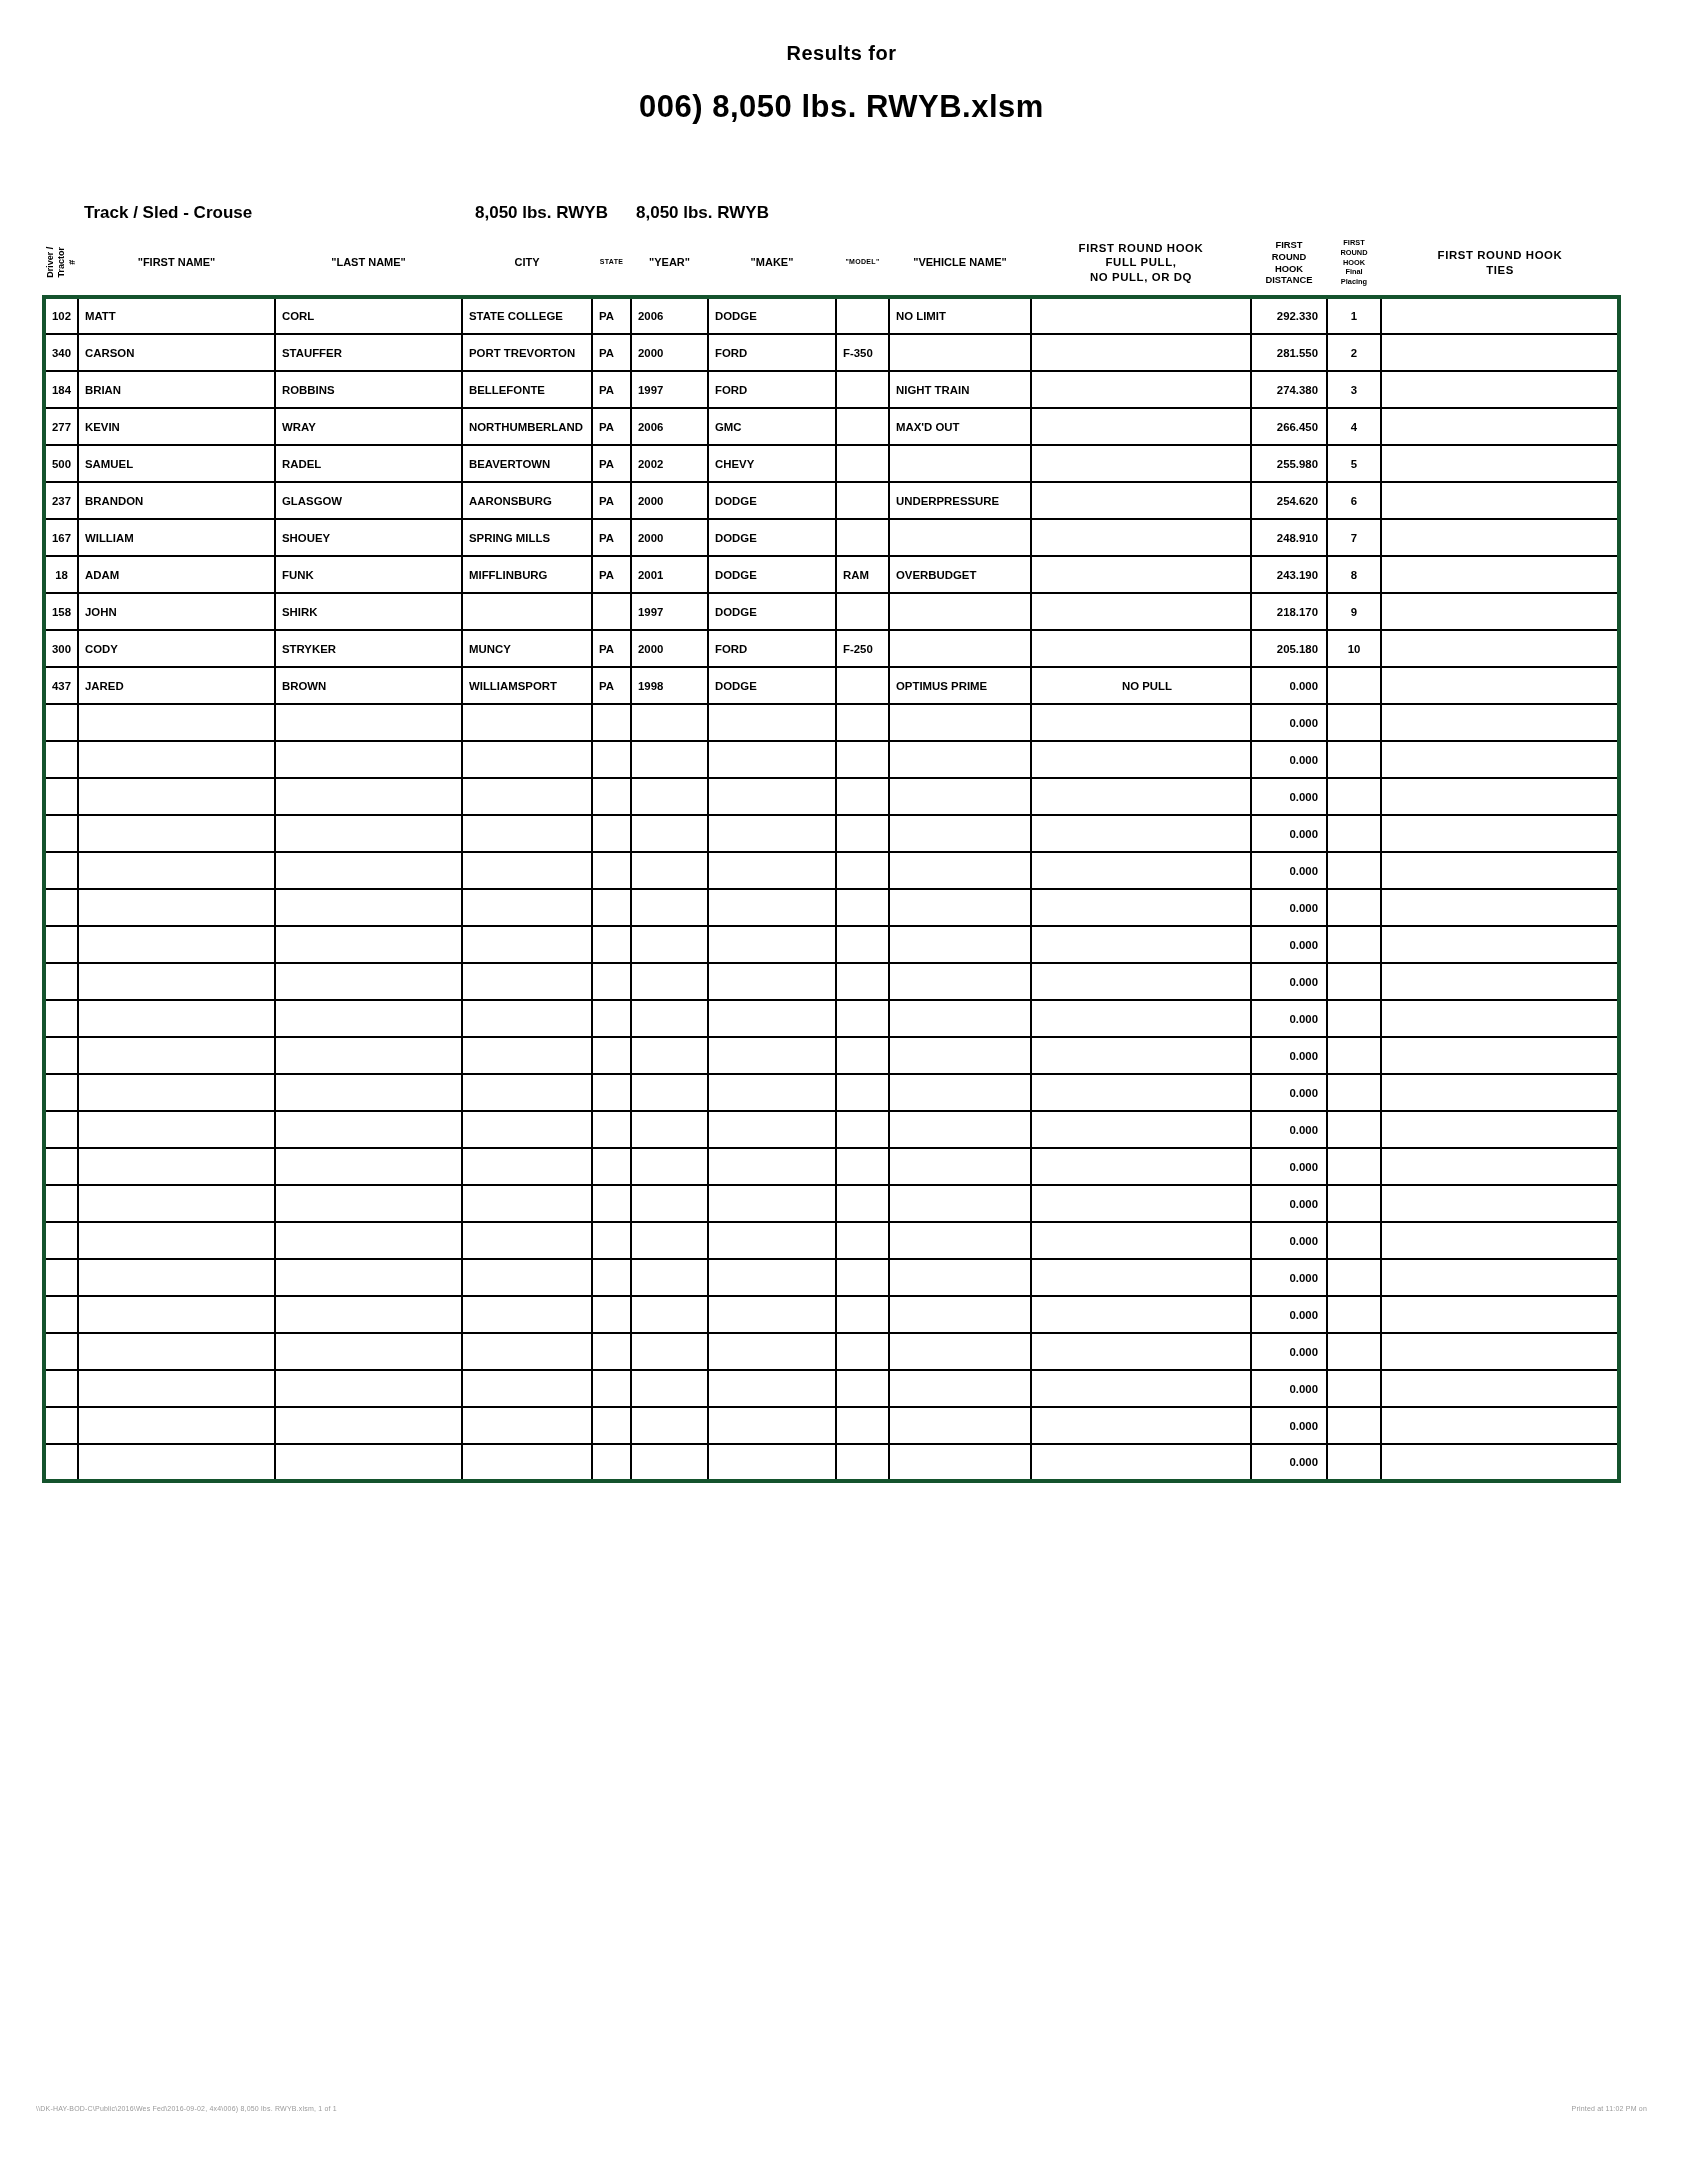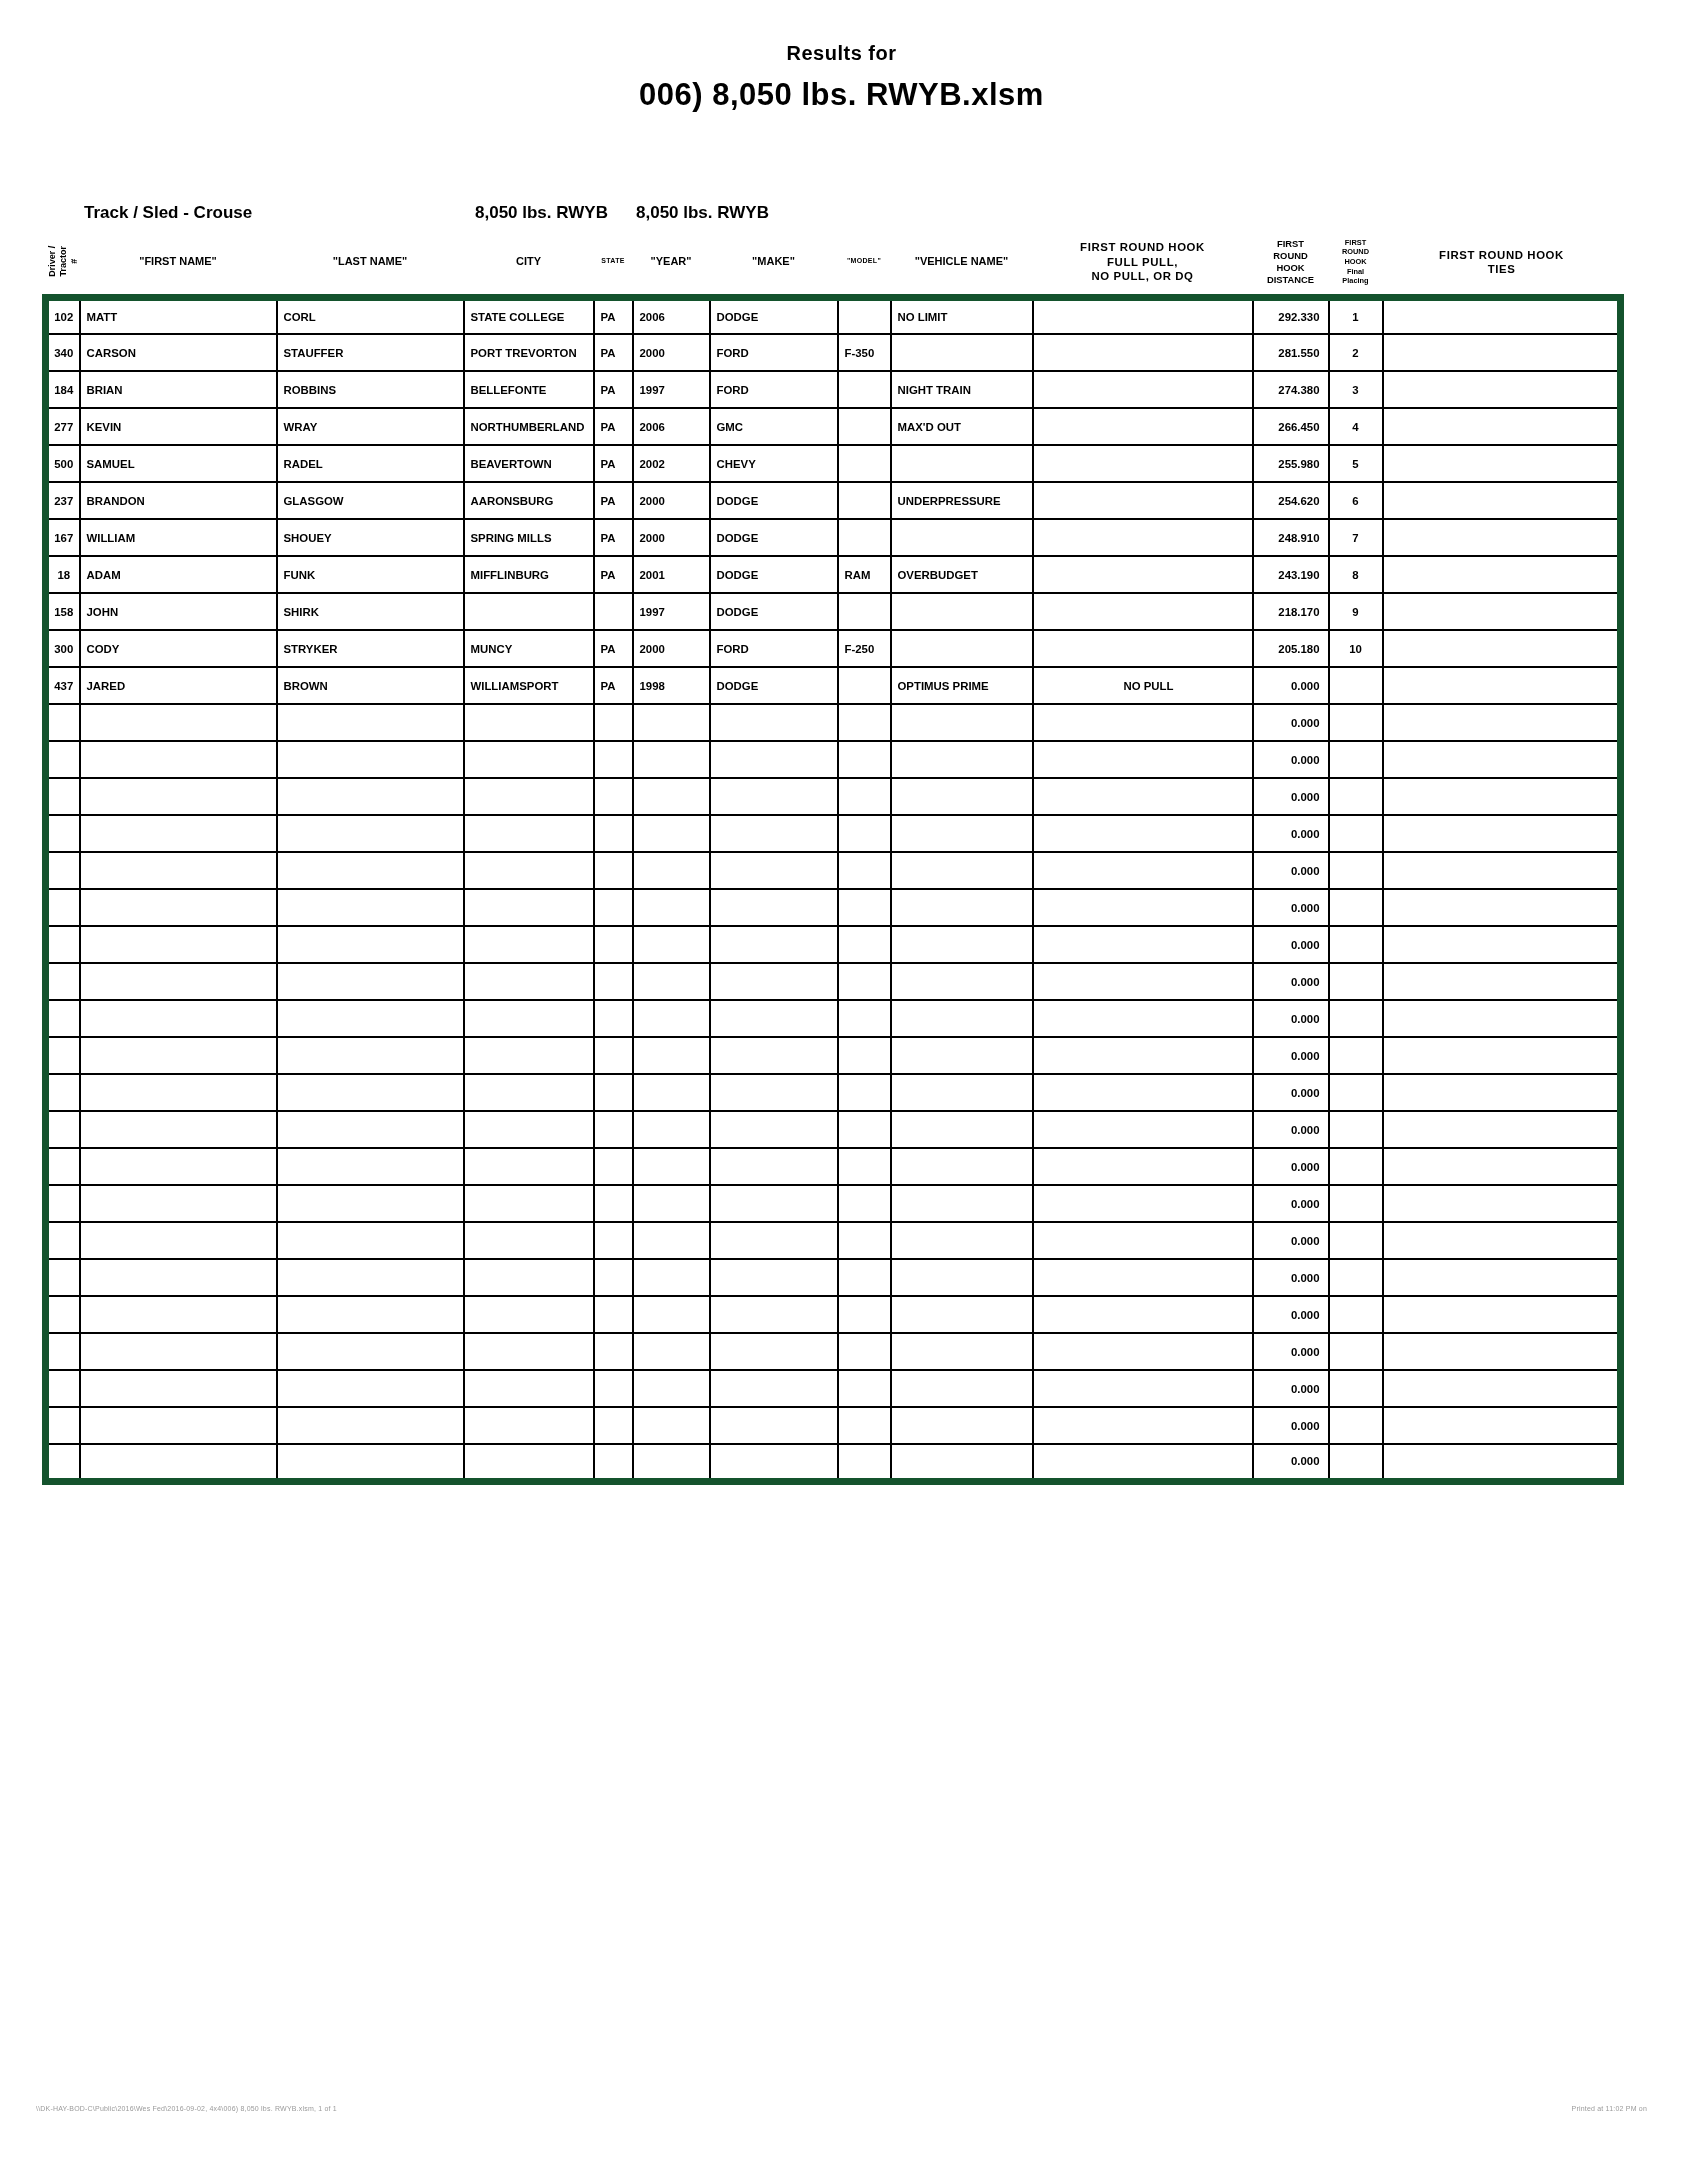--- a/index.html
+++ b/index.html
@@ -4,21 +4,21 @@
 <style>
   * { margin:0; padding:0; box-sizing:border-box; }
   html,body { background:#fff; }
   body {
     width:1683px; height:2178px; position:relative;
     font-family:"Liberation Sans", sans-serif;
     color:#000;
   }
   .title-block { position:absolute; top:42px; left:0; width:1683px; text-align:center; }
   .title-line1 { font-size:20px; font-weight:bold; letter-spacing:0.5px; }
-  .title-line2 { font-size:31px; font-weight:bold; margin-top:12px; letter-spacing:0.5px; }
+  .title-line2 { font-size:31px; font-weight:bold; margin-top:24px; letter-spacing:0.5px; }
 
   .info-row { position:absolute; top:203px; left:42px; width:1574px; height:22px; }
   .track-label { position:absolute; left:42px; top:0; font-size:17px; font-weight:bold; }
   .class-label-1 { position:absolute; left:433px; top:0; font-size:17px; font-weight:bold; }
   .class-label-2 { position:absolute; left:594px; top:0; font-size:17px; font-weight:bold; }
 
   table.results {
     position:absolute; left:42px; top:230px;
     border-collapse:collapse; table-layout:fixed;
     width:1574px;
@@ -42,21 +42,21 @@
     border:none; font-weight:bold; font-size:11px;
     text-align:center; vertical-align:middle;
     white-space:pre-line; line-height:1.25;
   }
   th.h-driver span { display:inline-block; transform:rotate(-90deg); font-size:9px; white-space:pre-line; line-height:1.2; }
   th.h-state, th.h-model { font-size:7px; letter-spacing:0.3px; }
   th.h-dist  { font-size:9.4px; }
   th.h-place { font-size:7.4px; line-height:1.3; }
   th.h-hook, th.h-ties { font-size:11.4px; letter-spacing:0.6px; }
 
-  tbody { border:7px solid #14532d; }
+  tbody { border:4px solid #14532d; }
   tbody td {
     border:2px solid #000;
     font-size:11.4px; font-weight:bold;
     height:37px; vertical-align:middle;
     overflow:hidden; white-space:nowrap;
   }
   tbody tr { height:37px; }
   td.col-num   { text-align:center; }
   td.col-first, td.col-last, td.col-city, td.col-state,
   td.col-year, td.col-make, td.col-model, td.col-vehicle { text-align:left; padding-left:6px; }

